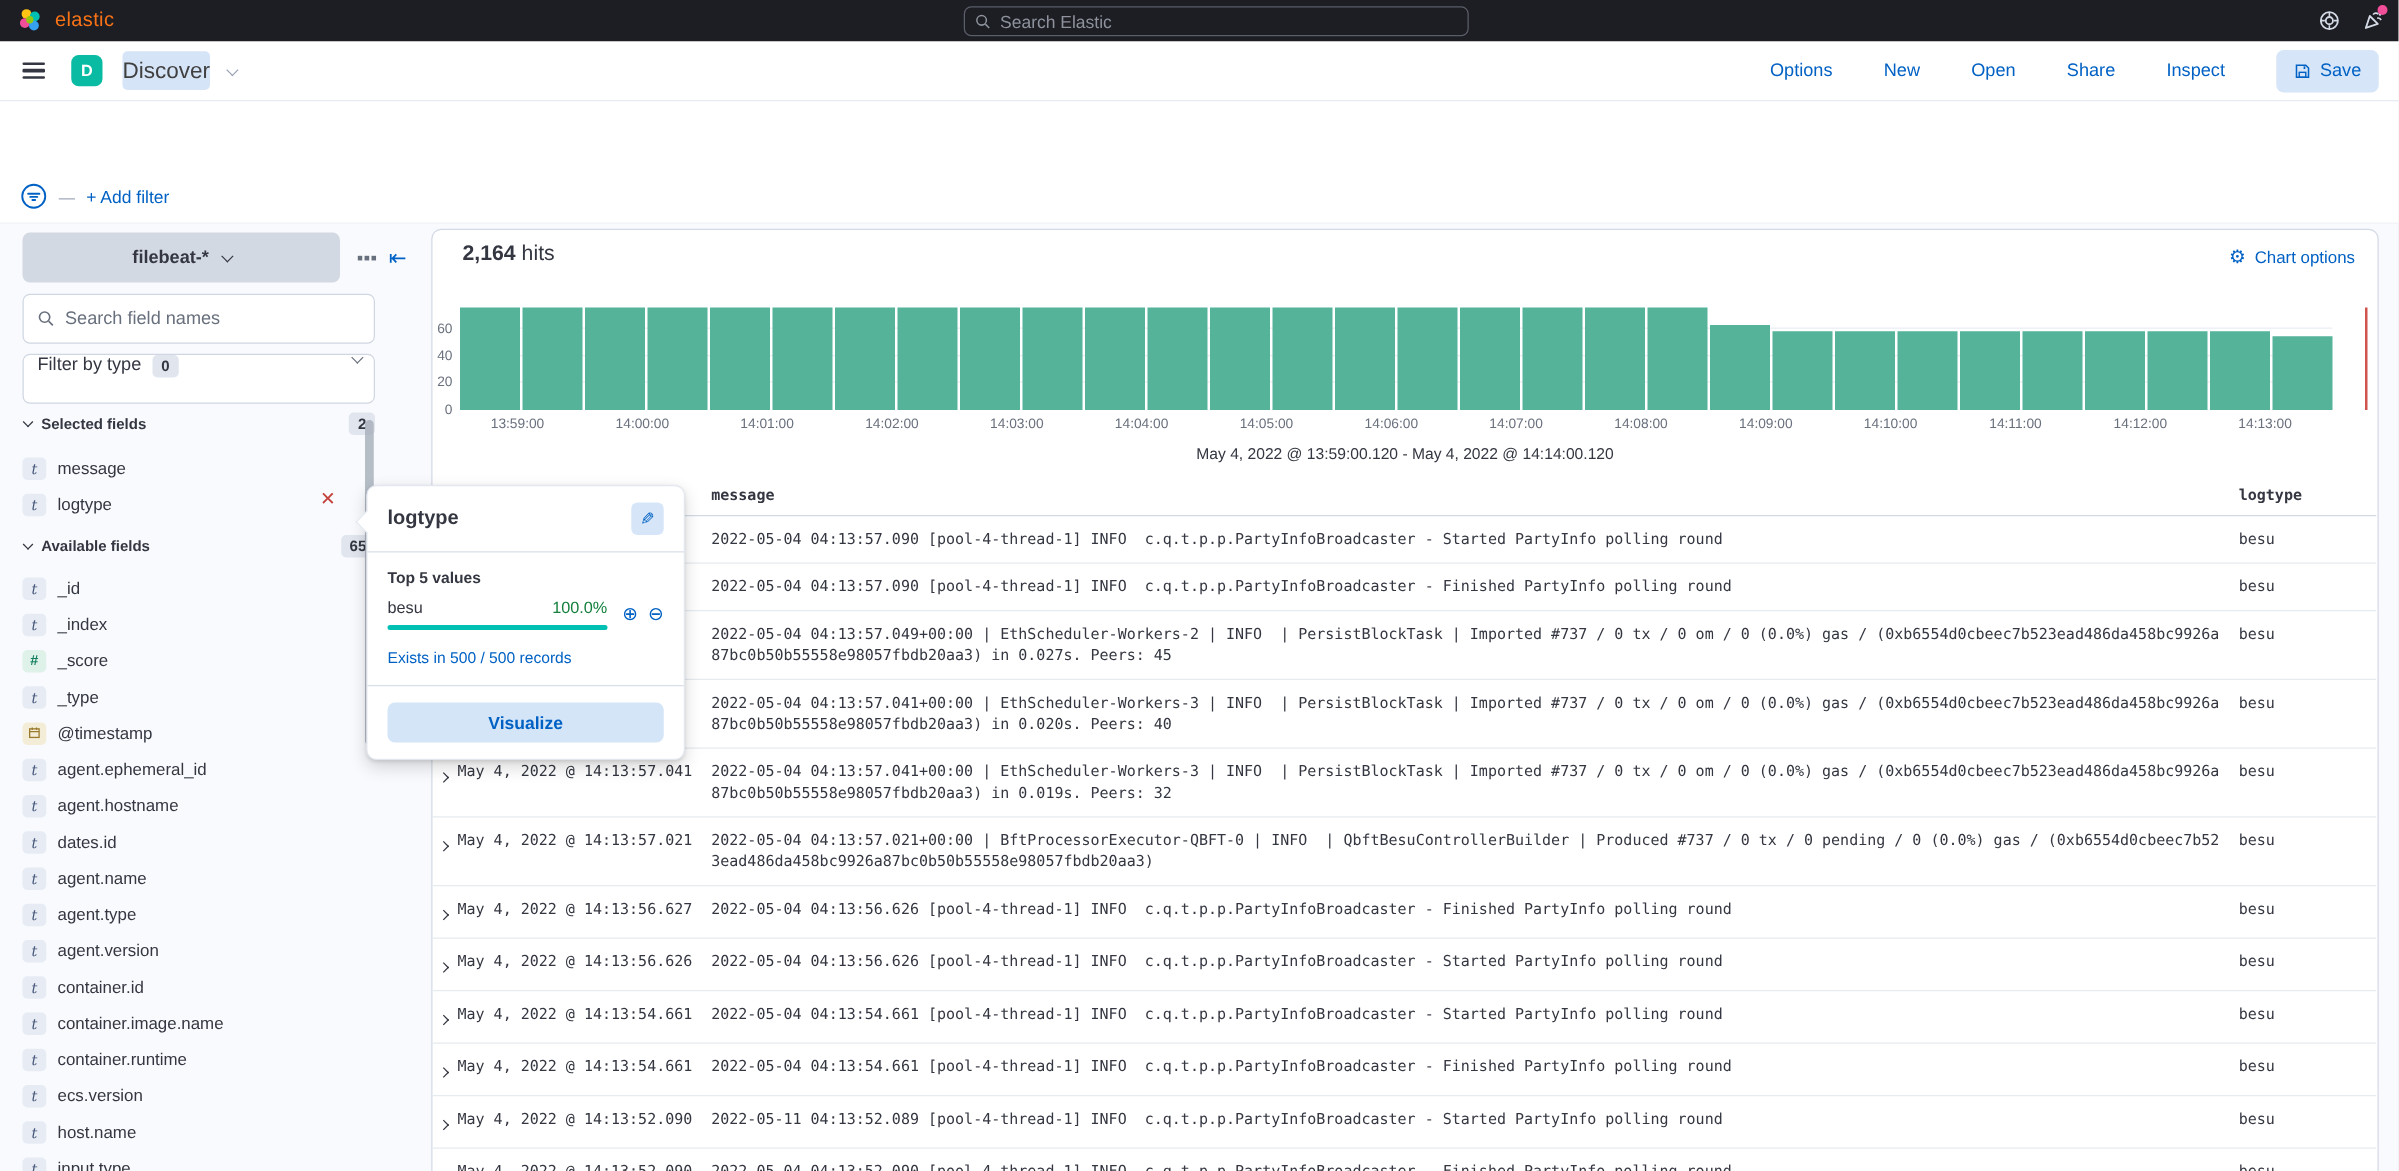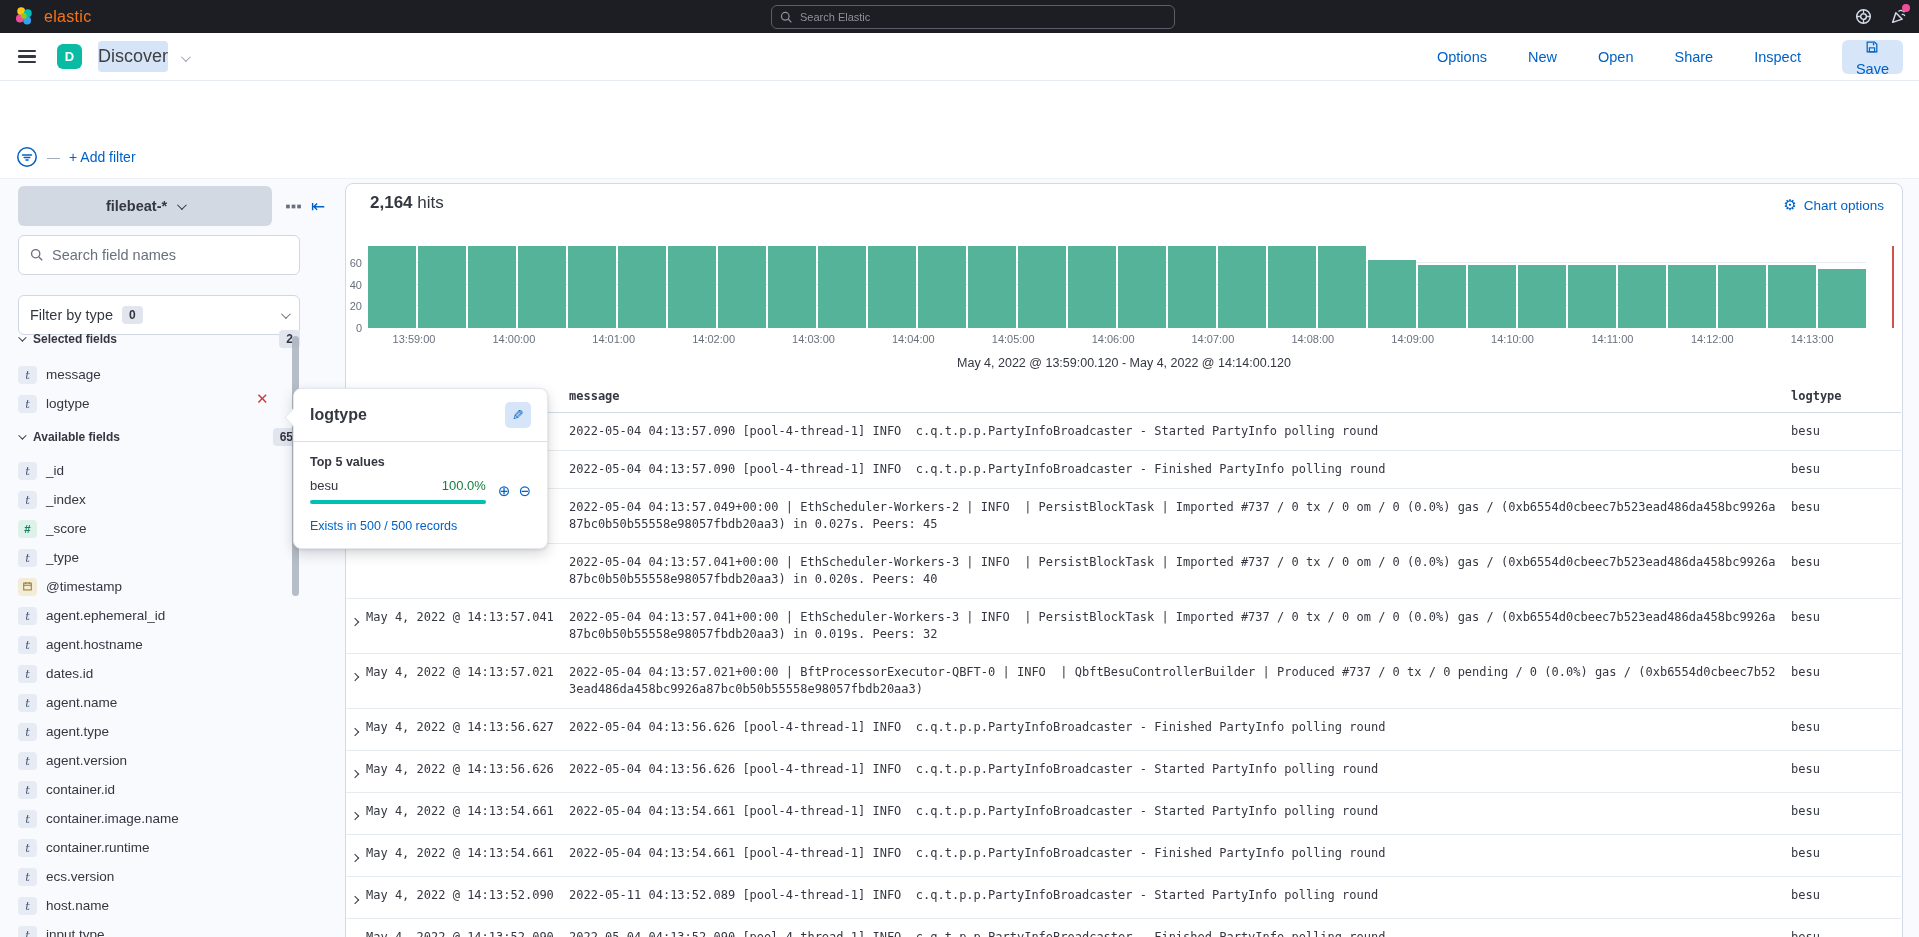--- a/index.html
+++ b/index.html
@@ -7,40 +7,40 @@
   #app {
     position:relative; width:1919px; height:937px; overflow:hidden;
     background:#f8fafd; font-family:"Liberation Sans", sans-serif; color:#343741;
   }
   
   .topbar { position:absolute; left:0; top:0; right:0; height:33px; background:#1d1e24;
     display:flex; align-items:center; padding:0 14px; z-index:50; }
   .brand { color:#f97316; font-size:16px; margin-left:9px; letter-spacing:.3px; }
   .top-search { position:absolute; left:771px; top:5px; width:404px; height:24px;
     background:#1d1e24; border:1px solid #5a5e68; border-radius:6px;
-    display:flex; align-items:center; padding:0 8px; color:#8d929d; font-size:11px; gap:7px; }
+    display:flex; align-items:center; padding:0 8px; color:#8d929d; font-size:14px; gap:7px; }
   .topbar-right { position:absolute; right:12px; top:0; height:33px; display:flex; align-items:center; gap:18px; }
   .tb-icon { color:#d4dae5; position:relative; display:flex; align-items:center; }
   .pink-dot { position:absolute; right:-3px; top:-4px; width:8px; height:8px; border-radius:50%; background:#f04e98; }
   
   .toolbar { position:absolute; left:0; top:33px; right:0; height:48px; background:#fff;
     border-bottom:1px solid #e6ebf2; display:flex; align-items:center; z-index:40; }
   .hamburger { margin-left:18px; width:18px; display:flex; flex-direction:column; gap:3px; cursor:pointer; }
   .hamburger i { display:block; height:2.5px; background:#343741; border-radius:1px; }
   .dbadge { margin-left:21px; width:25px; height:25px; border-radius:6px; background:#0abba4;
     color:#fff; font-weight:bold; font-size:13px; display:flex; align-items:center; justify-content:center; }
   .crumb-pill { margin-left:16px; background:#d6e4f8; color:#404040; font-size:18px; font-weight:500;
     padding:5px 0; border-radius:4px; }
   .crumb-chev { margin-left:13px; color:#98a2b3; }
   .chev { display:inline-block; width:7px; height:7px; border-right:1.7px solid currentColor;
     border-bottom:1.7px solid currentColor; transform:rotate(45deg) translateY(-2px); }
   .toolbar-right { position:absolute; right:16px; display:flex; align-items:center; gap:41px; }
   .tb-link { color:#0061c4; font-size:14.5px; cursor:pointer; }
   .save-btn { background:#d6e6f8; color:#0061c4; font-size:14.5px; font-weight:500; border:none;
-    border-radius:6px; height:34px; padding:0 14px; display:flex; align-items:center; gap:7px; cursor:pointer;flex-direction:column; }
+    border-radius:6px; height:34px; padding:0 14px; display:flex; align-items:center; gap:7px; cursor:pointer; }
   
   .headerband { position:absolute; left:0; top:81px; right:0; height:98px; background:#fff;
     border-bottom:1px solid #eef1f6; z-index:10; }
   .qbox { position:absolute; background:#fff; border:1px solid #d0d7e2; border-radius:6px;
     display:flex; align-items:center; overflow:hidden; }
   .q-search { left:16px; top:89px; width:1289px; height:40px; }
   .q-prepend { height:100%; background:#ecf1fa; border-right:1px solid #d9e0ec; display:flex;
     align-items:center; justify-content:center; gap:4px; color:#0061c4; padding:0 9px; cursor:pointer; }
   .q-placeholder { color:#98a2b3; font-size:15px; padding-left:12px; flex:1; }
   .kql { height:100%; width:42px; background:#e9edf5; border-left:1px solid #d9e0ec; color:#0061c4;
@@ -55,22 +55,22 @@
   .filter-dash { color:#98a2b3; font-size:13px; }
   .add-filter { color:#0061c4; font-size:14px; cursor:pointer; }
   
   .ip-btn { position:absolute; left:18px; top:186px; width:254px; height:40px; background:#d3d9e3;
     border:none; border-radius:6px; font-family:inherit; font-size:14.5px; font-weight:bold; color:#343741;
     display:flex; align-items:center; justify-content:center; gap:10px; cursor:pointer; z-index:5; }
   .side-icons { position:absolute; left:286px; top:198px; display:flex; align-items:center; gap:10px; z-index:5; }
   .fieldsearch { position:absolute; left:18px; top:235px; width:282px; height:40px; background:#fff;
     border:1px solid #d0d7e2; border-radius:6px; display:flex; align-items:center; gap:8px; padding:0 11px; z-index:5;}
   .fieldsearch span { color:#69707d; font-size:14.5px; }
-  .typefilter { position:absolute; left:18px; top:295px; width:282px; height:40px; background:#fff;
-    border:1px solid #d0d7e2; border-radius:6px; display:flex; align-items:center; gap:9px; padding:0 11px;
+  .typefilter { position:absolute; left:18px; top:283px; width:282px; height:40px; background:#fff;
+    border:1px solid #d0d7e2; border-radius:6px; display:flex; align-items:flex-start; gap:9px; padding:0 11px;
     font-size:14.5px; cursor:pointer; z-index:5; }
   .count-badge { background:#e0e5ee; border-radius:4px; font-size:12px; font-weight:bold; padding:2px 7px; color:#343741; }
   .typefilter .chev { margin-left:auto; color:#69707d; }
   .sec-head { position:absolute; left:18px; width:282px; display:flex; align-items:center; gap:9px; z-index:5; }
   .sec-title { font-size:12px; font-weight:bold; }
   .sec-head .count-badge { margin-left:auto; }
   .sec-head .chev { width:6px; height:6px; color:#343741; }
   .fieldlist { position:absolute; left:18px; width:270px; z-index:5; }
   .field-item { height:29px; display:flex; align-items:center; gap:9px; cursor:pointer; }
   .flabel { font-size:13.5px; color:#343741; }
@@ -403,20 +403,23 @@
           </div>
           <div class="p-bar" id="p-bar" style="width: 100%;"></div>
         </div>
         <div class="p-icons">
           <span>⊕</span>
           <span>⊖</span>
         </div>
       </div>
       <div class="p-exists">Exists in 500 / 500 records</div>
     </div>
+    <div class="p-foot">
+      <button class="p-visualize">Visualize</button>
+    </div>
   </div>
 
   <div class="card">
     <div class="hits-row">
       <span class="hits-num">2,164</span>
       <span>hits</span>
     </div>
     <div class="chart-options">
       <span style="font-size:15px;">⚙</span>
       <span>Chart options</span>

